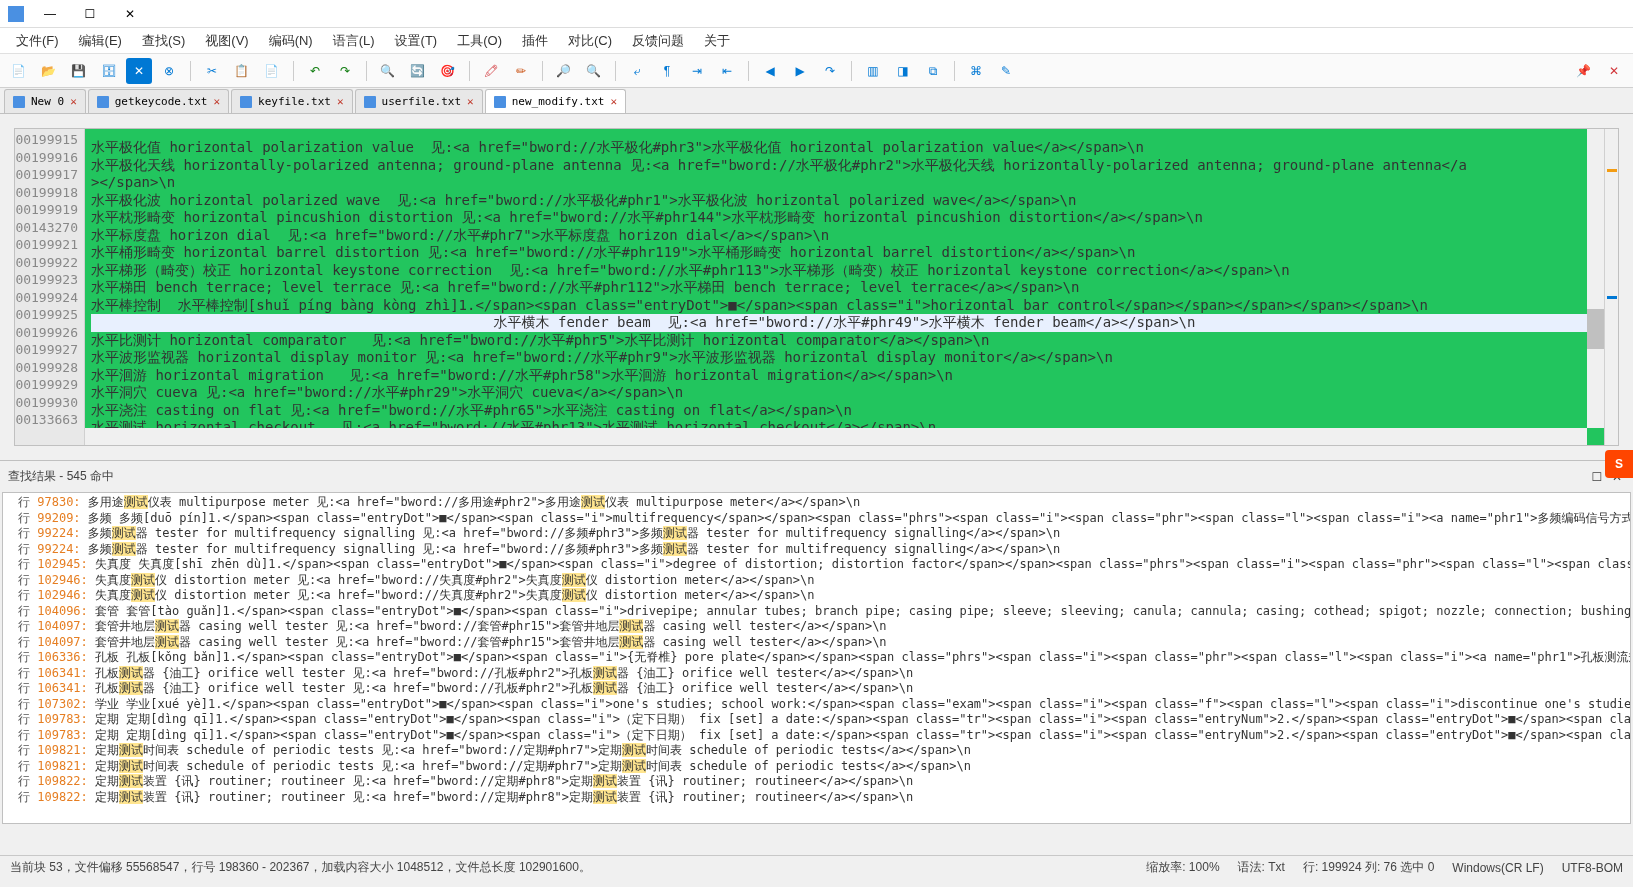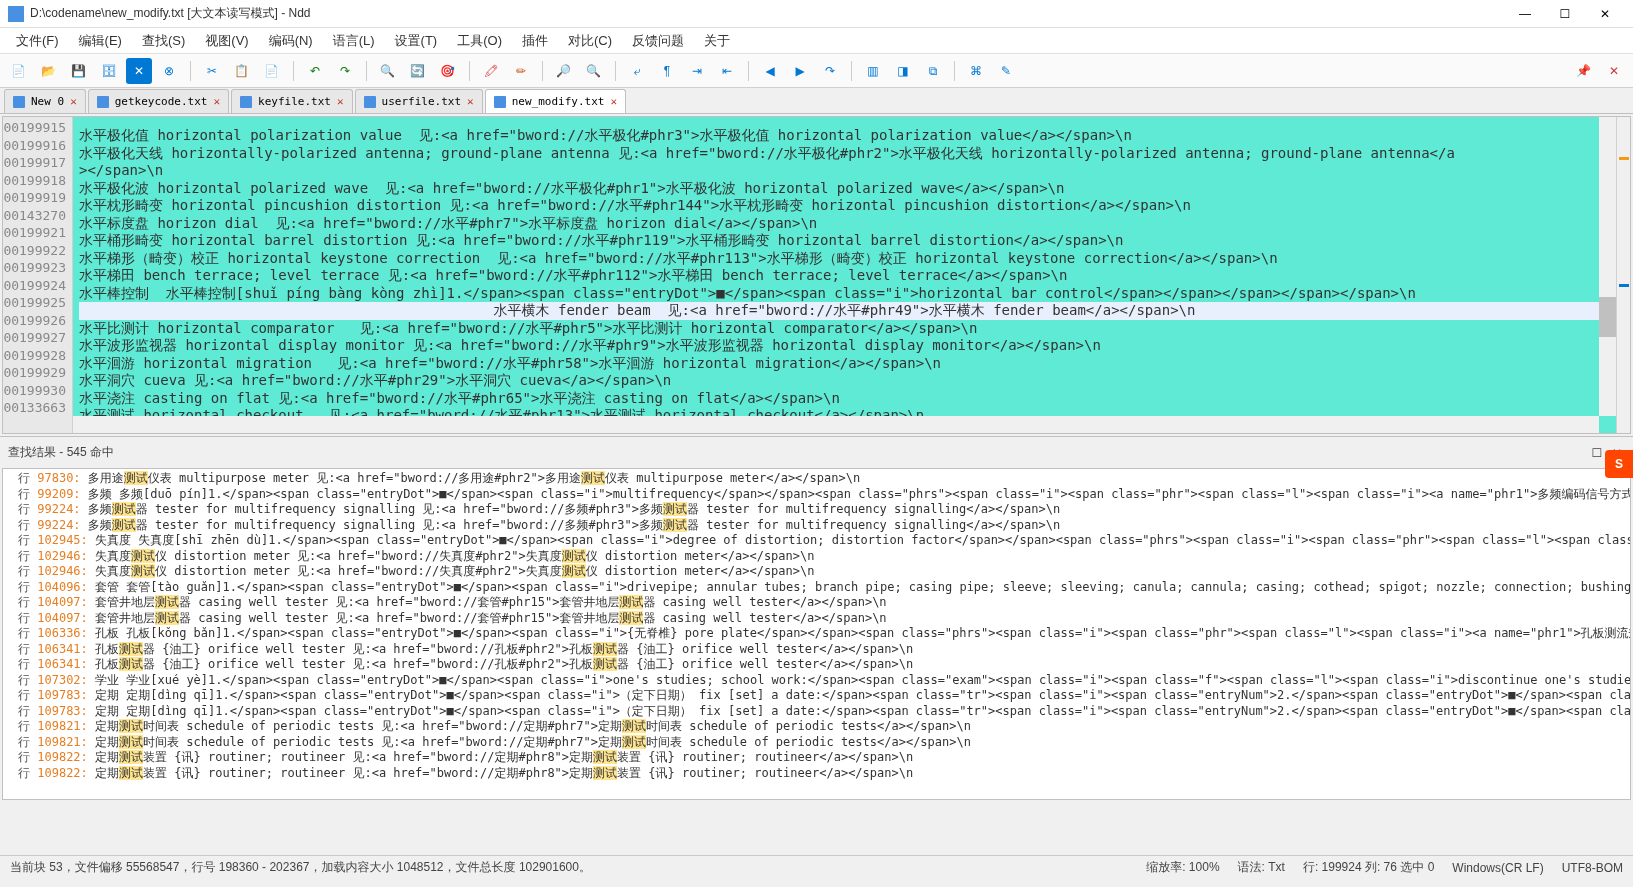--- a/index.html
+++ b/index.html
@@ -17,21 +17,21 @@
 .toolbar .spacer { flex: 1; }
 .tblue { color: #0078d4; }
 .tred { color: #d13438; }
 .tgreen { color: #107c10; }
 .torange { color: #ca5010; }
 .tabs { height: 26px; background: #f0f0f0; display: flex; align-items: flex-end; padding: 0 4px; border-bottom: 1px solid #c0c0c0; gap: 2px; }
 .tab { height: 24px; display: flex; align-items: center; padding: 0 8px; background: #e8e8e8; border: 1px solid #c0c0c0; border-bottom: none; border-radius: 3px 3px 0 0; cursor: pointer; gap: 6px; font-family: monospace; font-size: 11px; }
 .tab.active { background: #fff; }
 .tab .ticon { width: 12px; height: 12px; background: #4a90e2; border-radius: 1px; }
 .tab .tclose { color: #c0392b; font-weight: bold; cursor: pointer; }
-.editor-wrap { display: flex; height: 318px; background: #5eead4; border: 1px solid #c0c0c0; margin: 2px; position: relative; }
+.editor-wrap { display: flex; height: 318px; background: #22c55e; border: 1px solid #c0c0c0; margin: 14px; position: relative; }
 .gutter { width: 70px; background: #e8e8e8; color: #888; font-family: "Consolas", monospace; font-size: 13px; text-align: right; padding: 2px 6px 2px 0; line-height: 17.5px; border-right: 1px solid #d0d0d0; }
 .code { flex: 1; font-family: "SimSun", "Consolas", monospace; font-size: 14px; padding: 10px 6px; line-height: 17.5px; white-space: pre; overflow: hidden; color: #333; }
 .code .line.hl { background: #e8f0fe; text-align: center; }
 .mark-strip { width: 14px; background: #f0f0f0; border-left: 1px solid #d0d0d0; position: relative; }
 .mark { position: absolute; width: 10px; height: 3px; left: 2px; }
 .search-header { height: 32px; background: #f0f0f0; border-top: 1px solid #c0c0c0; display: flex; align-items: center; padding: 0 8px; font-size: 12px; color: #444; }
 .search-header .shspacer { flex: 1; }
 .search-header .shbtn { width: 16px; height: 16px; display: flex; align-items: center; justify-content: center; cursor: pointer; margin-left: 4px; }
 .search-results { height: 332px; background: #fff; border: 1px solid #c0c0c0; margin: 0 2px; overflow: hidden; font-family: "SimSun", monospace; font-size: 12px; line-height: 15.5px; padding: 2px 4px; white-space: nowrap; position: relative; }
 .sr-line { color: #333; margin-left: 11px; }
@@ -44,21 +44,20 @@
 .scrollbar-v { position: absolute; right: 14px; top: 0; bottom: 17px; width: 17px; background: #f0f0f0; }
 .scrollbar-v .thumb { background: #c0c0c0; width: 100%; height: 40px; }
 .scrollbar-h { position: absolute; bottom: 0; left: 70px; right: 31px; height: 17px; background: #f0f0f0; }
 .side-indicator { position: fixed; right: 0; top: 450px; width: 28px; height: 28px; background: #ff4500; border-radius: 4px 0 0 4px; display: flex; align-items: center; justify-content: center; color: #fff; font-weight: bold; }
 </style>
 </head>
 <body>
 
 <div class="titlebar">
   <div class="icon"></div>
-  <div class="title">D:\codename\new_modify.txt [大文本读写模式] - Ndd</div>
   <div class="wbtn">—</div>
   <div class="wbtn">☐</div>
   <div class="wbtn close">✕</div>
 </div>
 
 <div class="menubar">
   <div class="mitem">文件(F)</div>
   <div class="mitem">编辑(E)</div>
   <div class="mitem">查找(S)</div>
   <div class="mitem">视图(V)</div>

